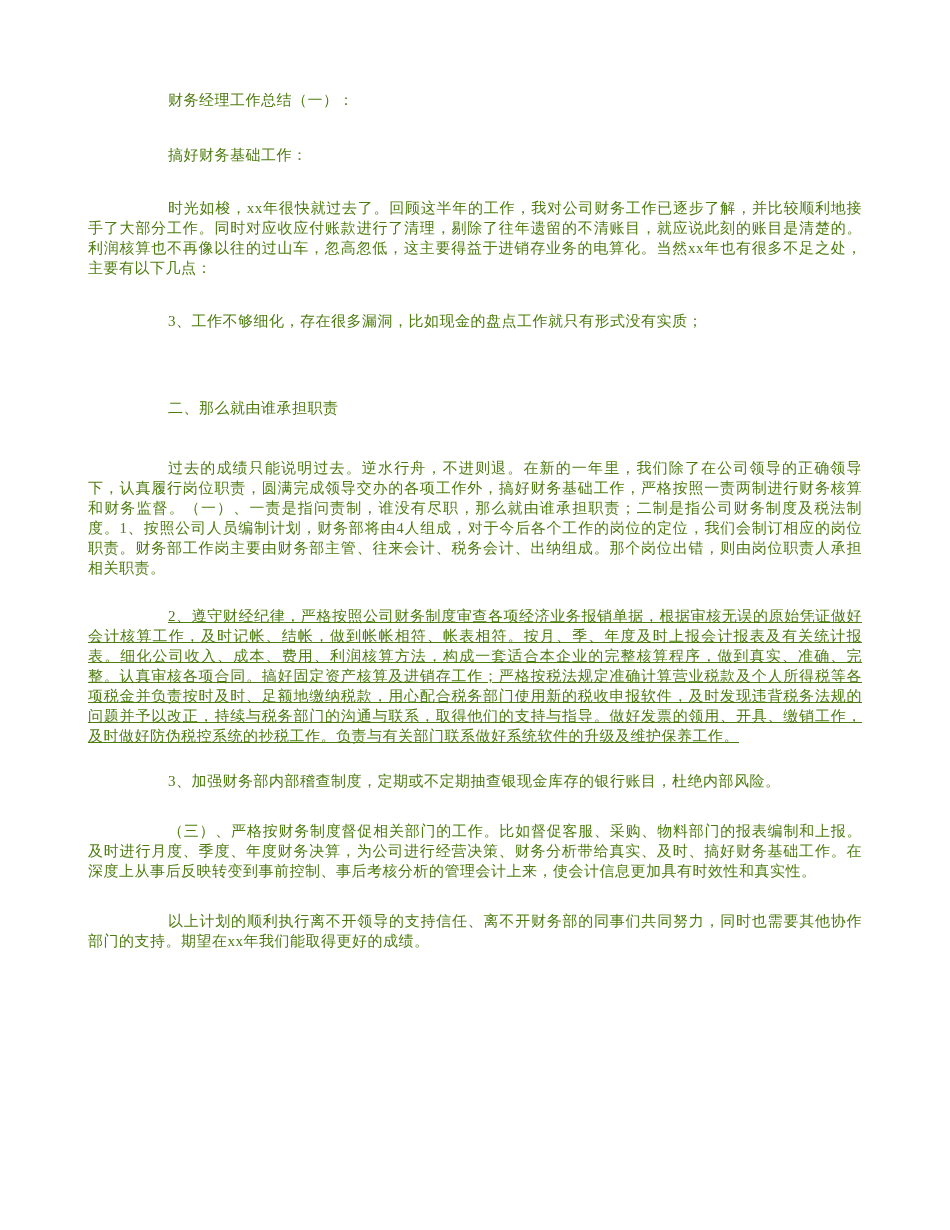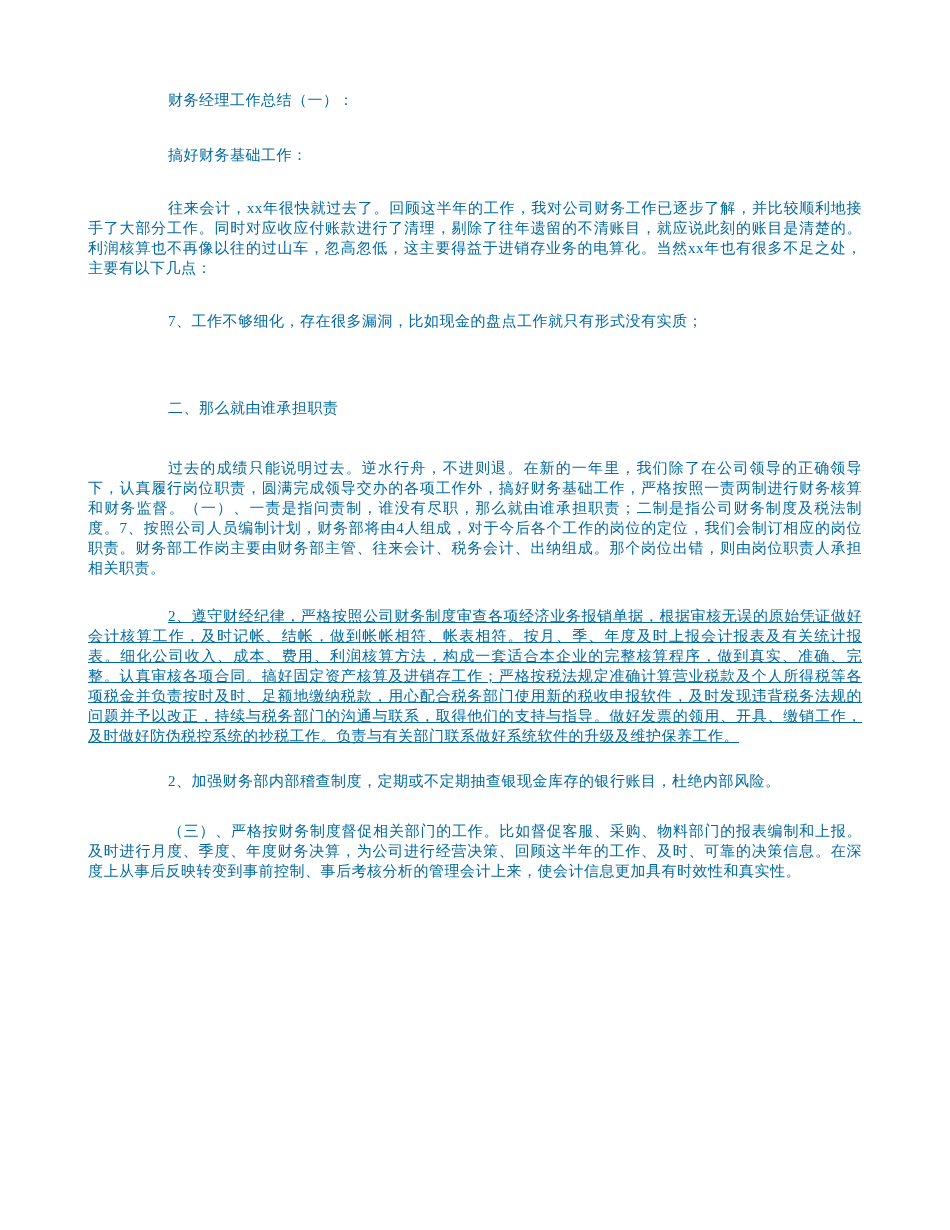--- a/index.html
+++ b/index.html
@@ -19,21 +19,21 @@
     height: 1230px;
     padding: 90px 88px 0 88px;
     background: #ffffff;
   }
   .doc-page p {
     margin: 0;
     padding: 0;
     font-size: 15px;
     line-height: 20px;
     letter-spacing: 0.5px;
-    color: #0369a1;
+    color: #4d7c0f;
     text-indent: 80px;
     text-align: justify;
     word-break: break-all;
   }
   
   .m35 { margin-top: 35px !important; }
   .m33 { margin-top: 33px !important; }
   .m34 { margin-top: 34px !important; }
   .m67 { margin-top: 67px !important; }
   .m40 { margin-top: 40px !important; }
@@ -44,30 +44,31 @@
 </style>
 </head>
 <body>
 
 <div class="doc-page">
 
   <p>财务经理工作总结（一）：</p>
 
   <p class="m35">搞好财务基础工作：</p>
 
-  <p class="m33">往来会计，xx年很快就过去了。回顾这半年的工作，我对公司财务工作已逐步了解，并比较顺利地接手了大部分工作。同时对应收应付账款进行了清理，剔除了往年遗留的不清账目，就应说此刻的账目是清楚的。利润核算也不再像以往的过山车，忽高忽低，这主要得益于进销存业务的电算化。当然xx年也有很多不足之处，主要有以下几点：</p>
+  <p class="m33">时光如梭，xx年很快就过去了。回顾这半年的工作，我对公司财务工作已逐步了解，并比较顺利地接手了大部分工作。同时对应收应付账款进行了清理，剔除了往年遗留的不清账目，就应说此刻的账目是清楚的。利润核算也不再像以往的过山车，忽高忽低，这主要得益于进销存业务的电算化。当然xx年也有很多不足之处，主要有以下几点：</p>
 
 
-  <p class="m33">7、工作不够细化，存在很多漏洞，比如现金的盘点工作就只有形式没有实质；</p>
+  <p class="m33">3、工作不够细化，存在很多漏洞，比如现金的盘点工作就只有形式没有实质；</p>
 
   <p class="m67">二、那么就由谁承担职责</p>
 
-  <p class="m40">过去的成绩只能说明过去。逆水行舟，不进则退。在新的一年里，我们除了在公司领导的正确领导下，认真履行岗位职责，圆满完成领导交办的各项工作外，搞好财务基础工作，严格按照一责两制进行财务核算和财务监督。（一）、一责是指问责制，谁没有尽职，那么就由谁承担职责；二制是指公司财务制度及税法制度。7、按照公司人员编制计划，财务部将由4人组成，对于今后各个工作的岗位的定位，我们会制订相应的岗位职责。财务部工作岗主要由财务部主管、往来会计、税务会计、出纳组成。那个岗位出错，则由岗位职责人承担相关职责。</p>
+  <p class="m40">过去的成绩只能说明过去。逆水行舟，不进则退。在新的一年里，我们除了在公司领导的正确领导下，认真履行岗位职责，圆满完成领导交办的各项工作外，搞好财务基础工作，严格按照一责两制进行财务核算和财务监督。（一）、一责是指问责制，谁没有尽职，那么就由谁承担职责；二制是指公司财务制度及税法制度。1、按照公司人员编制计划，财务部将由4人组成，对于今后各个工作的岗位的定位，我们会制订相应的岗位职责。财务部工作岗主要由财务部主管、往来会计、税务会计、出纳组成。那个岗位出错，则由岗位职责人承担相关职责。</p>
 
   <p class="m28">2、遵守财经纪律，严格按照公司财务制度审查各项经济业务报销单据，根据审核无误的原始凭证做好会计核算工作，及时记帐、结帐，做到帐帐相符、帐表相符。按月、季、年度及时上报会计报表及有关统计报表。细化公司收入、成本、费用、利润核算方法，构成一套适合本企业的完整核算程序，做到真实、准确、完整。认真审核各项合同。搞好固定资产核算及进销存工作；严格按税法规定准确计算营业税款及个人所得税等各项税金并负责按时及时、足额地缴纳税款，用心配合税务部门使用新的税收申报软件，及时发现违背税务法规的问题并予以改正，持续与税务部门的沟通与联系，取得他们的支持与指导。做好发票的领用、开具、缴销工作，及时做好防伪税控系统的抄税工作。负责与有关部门联系做好系统软件的升级及维护保养工作。</p>
 
-  <p class="m25">2、加强财务部内部稽查制度，定期或不定期抽查银现金库存的银行账目，杜绝内部风险。</p>
+  <p class="m25">3、加强财务部内部稽查制度，定期或不定期抽查银现金库存的银行账目，杜绝内部风险。</p>
 
 
-  <p class="m30">（三）、严格按财务制度督促相关部门的工作。比如督促客服、采购、物料部门的报表编制和上报。及时进行月度、季度、年度财务决算，为公司进行经营决策、回顾这半年的工作、及时、可靠的决策信息。在深度上从事后反映转变到事前控制、事后考核分析的管理会计上来，使会计信息更加具有时效性和真实性。</p>
+  <p class="m30">（三）、严格按财务制度督促相关部门的工作。比如督促客服、采购、物料部门的报表编制和上报。及时进行月度、季度、年度财务决算，为公司进行经营决策、财务分析带给真实、及时、搞好财务基础工作。在深度上从事后反映转变到事前控制、事后考核分析的管理会计上来，使会计信息更加具有时效性和真实性。</p>
 
+  <p class="m30">以上计划的顺利执行离不开领导的支持信任、离不开财务部的同事们共同努力，同时也需要其他协作部门的支持。期望在xx年我们能取得更好的成绩。</p>
 
 </div>
 
 </body></html>

